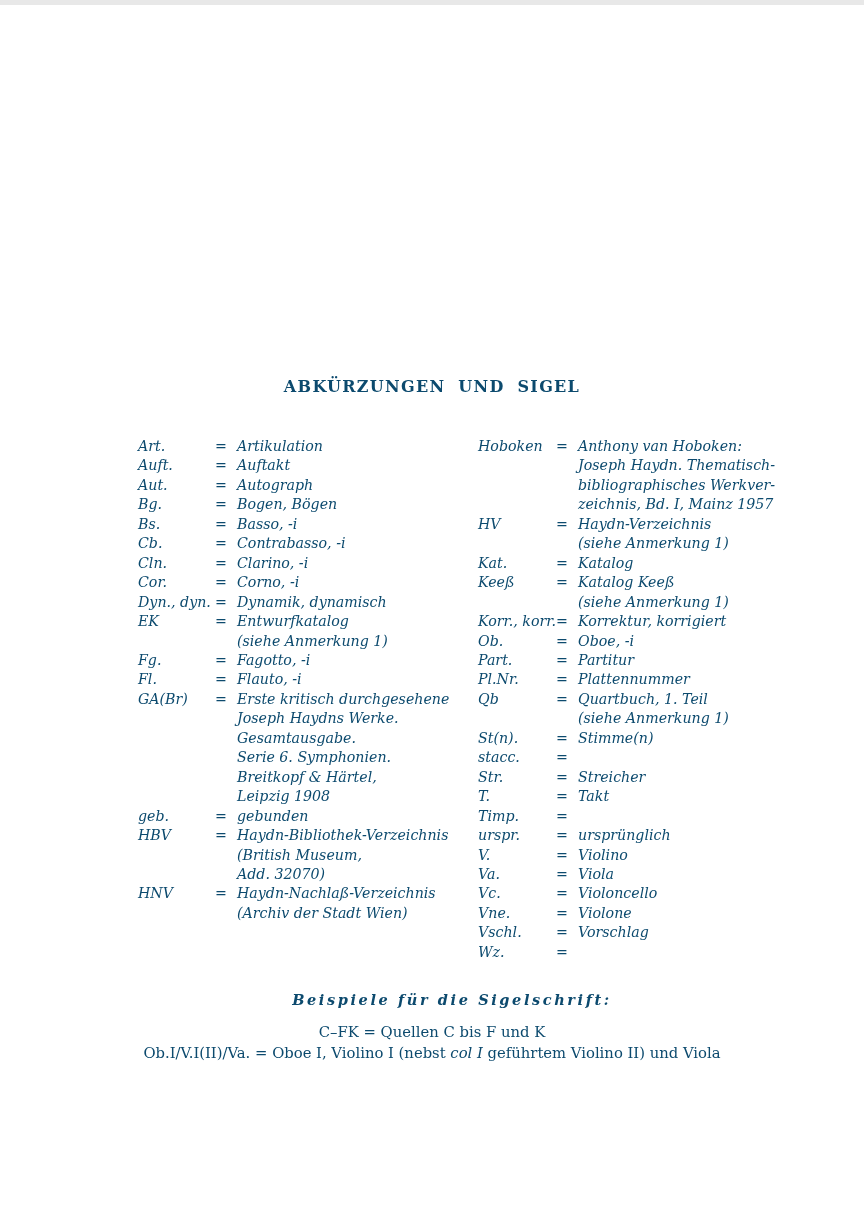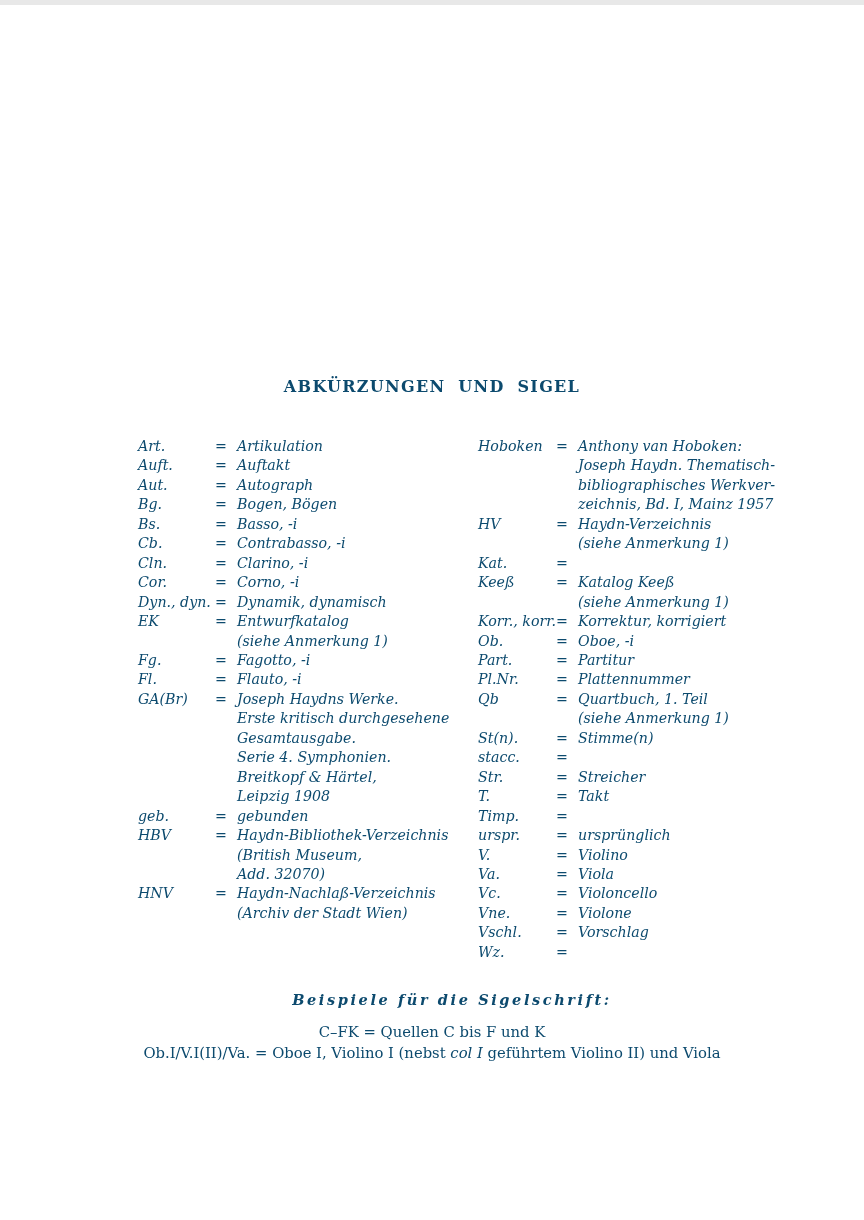--- a/index.html
+++ b/index.html
@@ -158,24 +158,24 @@
         <span class="abbr">Fl.</span>
         <span class="eq">=</span>
         <span class="def">
           <div class="def-line">Flauto, -i</div>
         </span>
       </div>
       <div class="entry">
         <span class="abbr">GA(Br)</span>
         <span class="eq">=</span>
         <span class="def">
+          <div class="def-line">Erste kritisch durchgesehene</div>
           <div class="def-line">Joseph Haydns Werke.</div>
-          <div class="def-line">Erste kritisch durchgesehene</div>
           <div class="def-line">Gesamtausgabe.</div>
-          <div class="def-line">Serie 4. Symphonien.</div>
+          <div class="def-line">Serie 6. Symphonien.</div>
           <div class="def-line">Breitkopf &amp; Härtel,</div>
           <div class="def-line">Leipzig 1908</div>
         </span>
       </div>
       <div class="entry">
         <span class="abbr">geb.</span>
         <span class="eq">=</span>
         <span class="def">
           <div class="def-line">gebunden</div>
         </span>
@@ -214,20 +214,23 @@
         <span class="abbr">HV</span>
         <span class="eq">=</span>
         <span class="def">
           <div class="def-line">Haydn-Verzeichnis</div>
           <div class="def-line">(siehe Anmerkung 1)</div>
         </span>
       </div>
       <div class="entry">
         <span class="abbr">Kat.</span>
         <span class="eq">=</span>
+        <span class="def">
+          <div class="def-line">Katalog</div>
+        </span>
       </div>
       <div class="entry">
         <span class="abbr">Keeß</span>
         <span class="eq">=</span>
         <span class="def">
           <div class="def-line">Katalog Keeß</div>
           <div class="def-line">(siehe Anmerkung 1)</div>
         </span>
       </div>
       <div class="entry">

